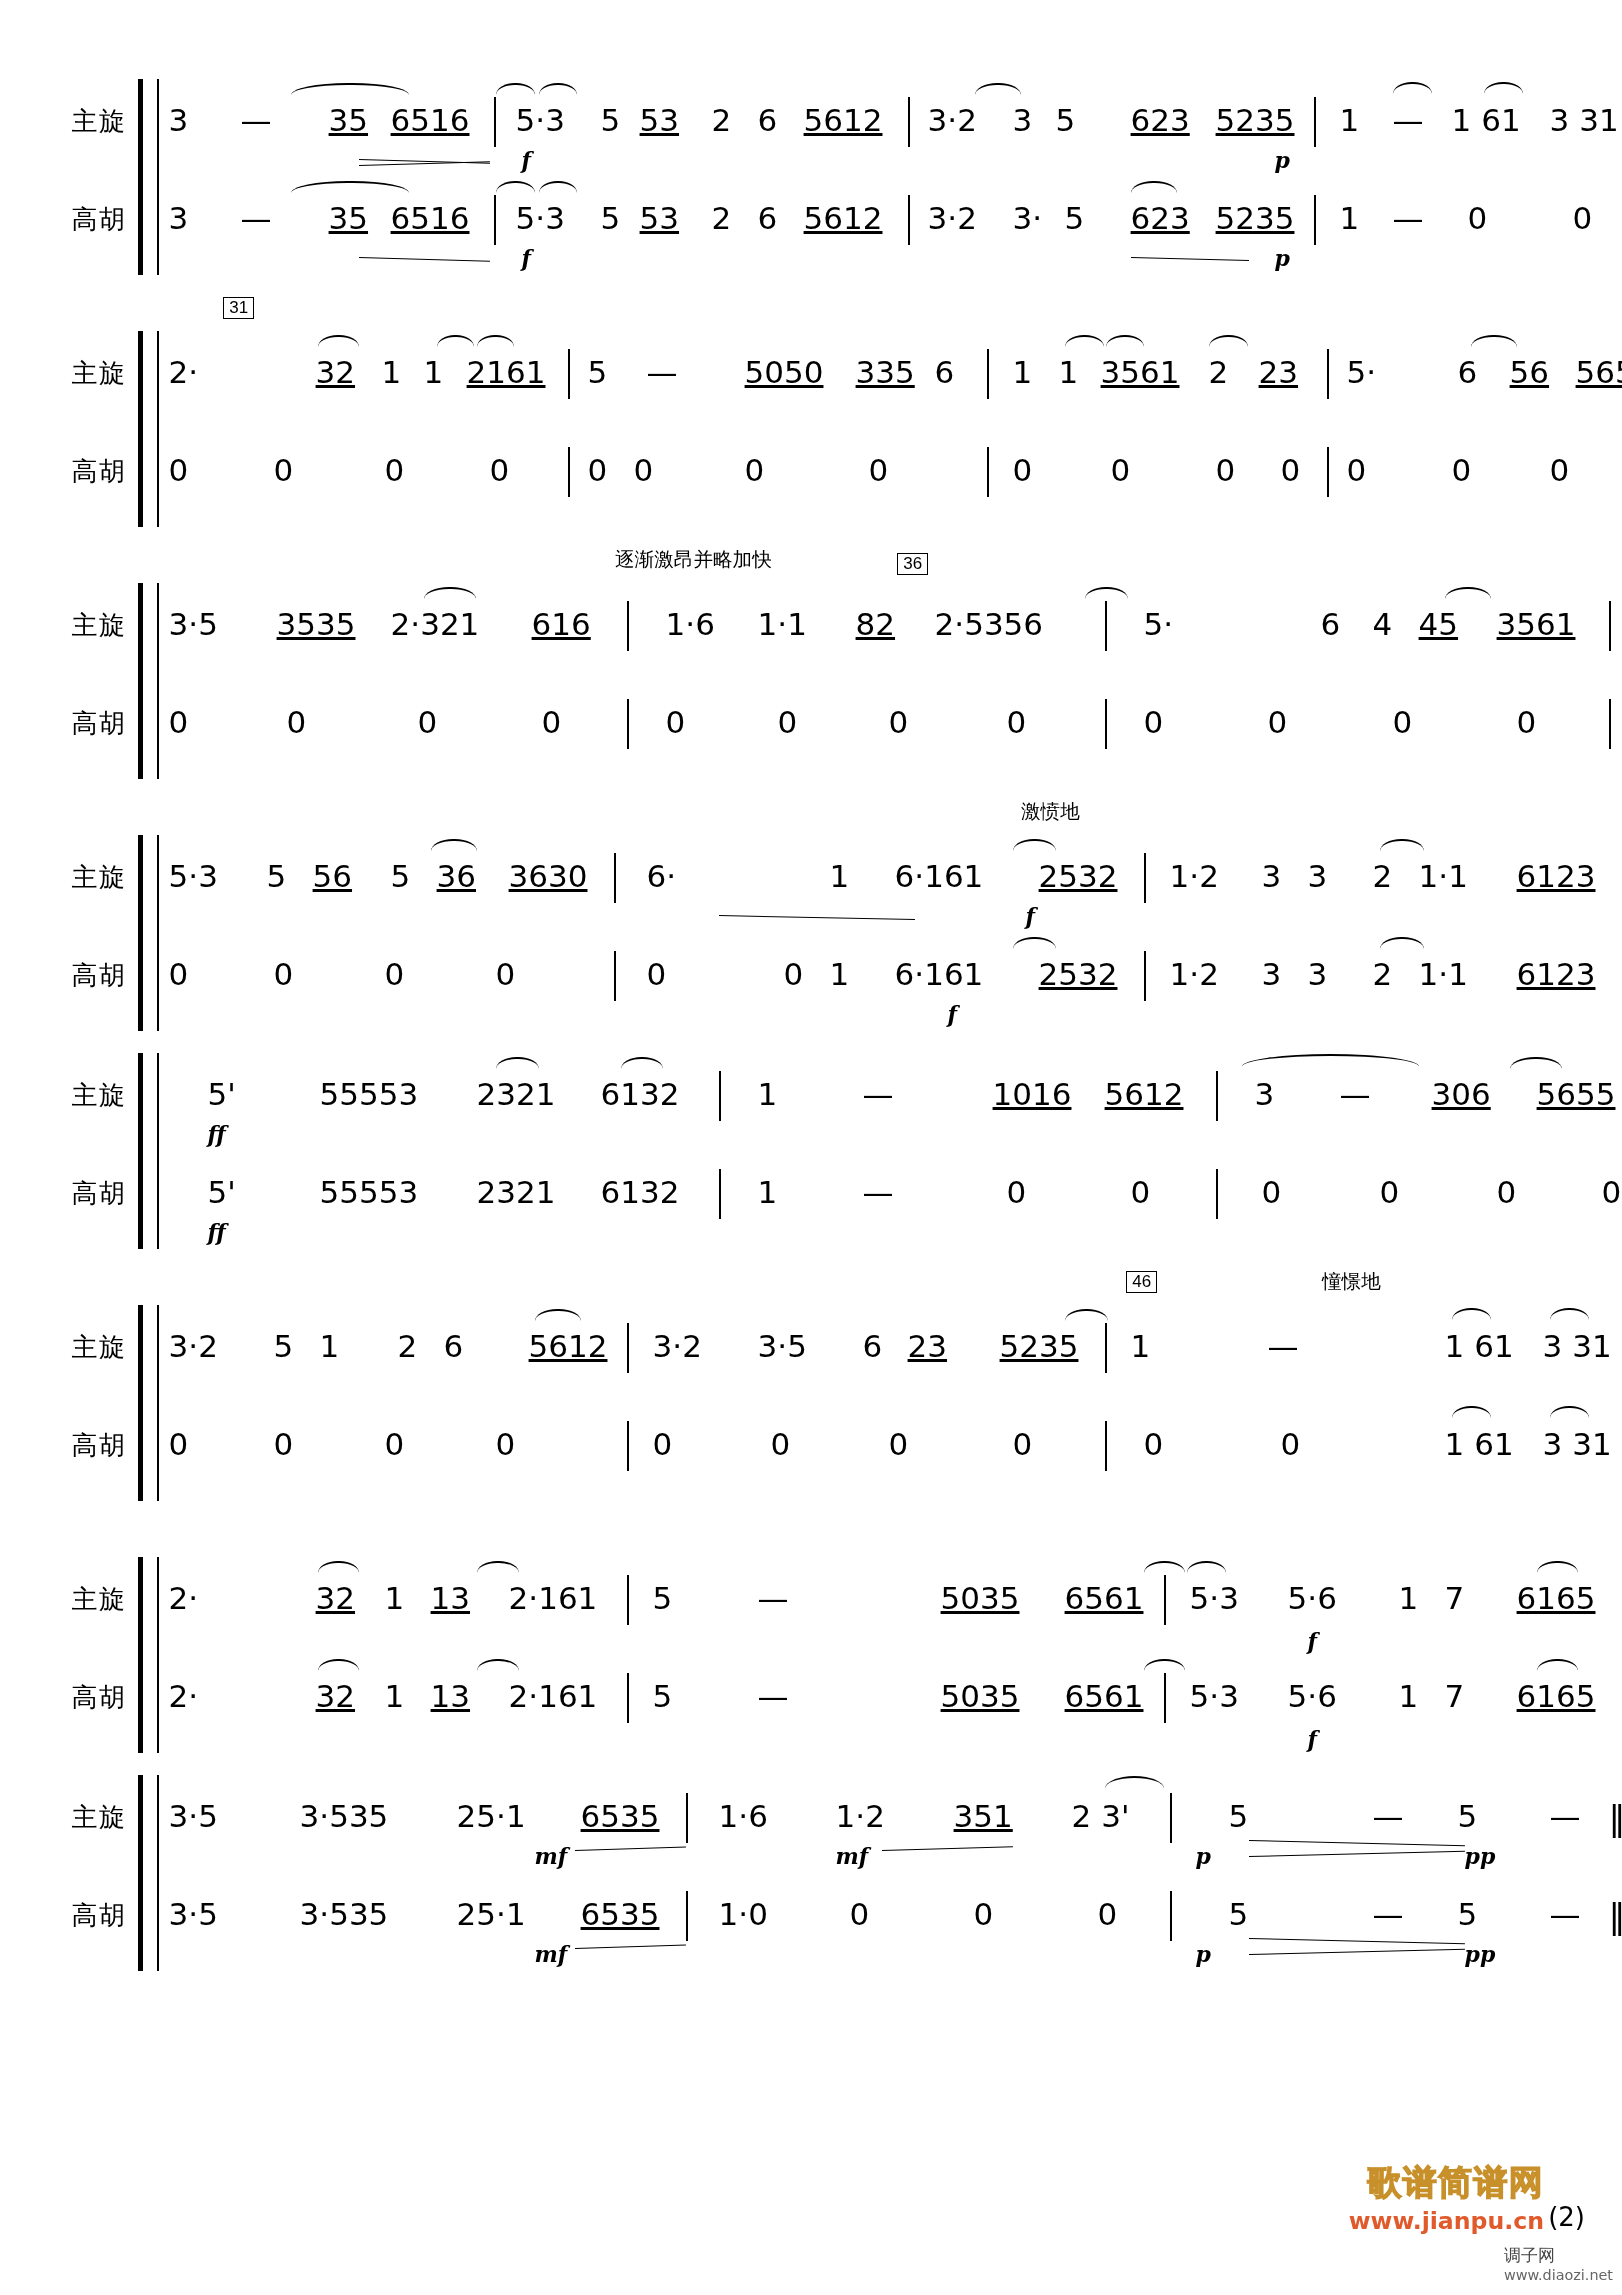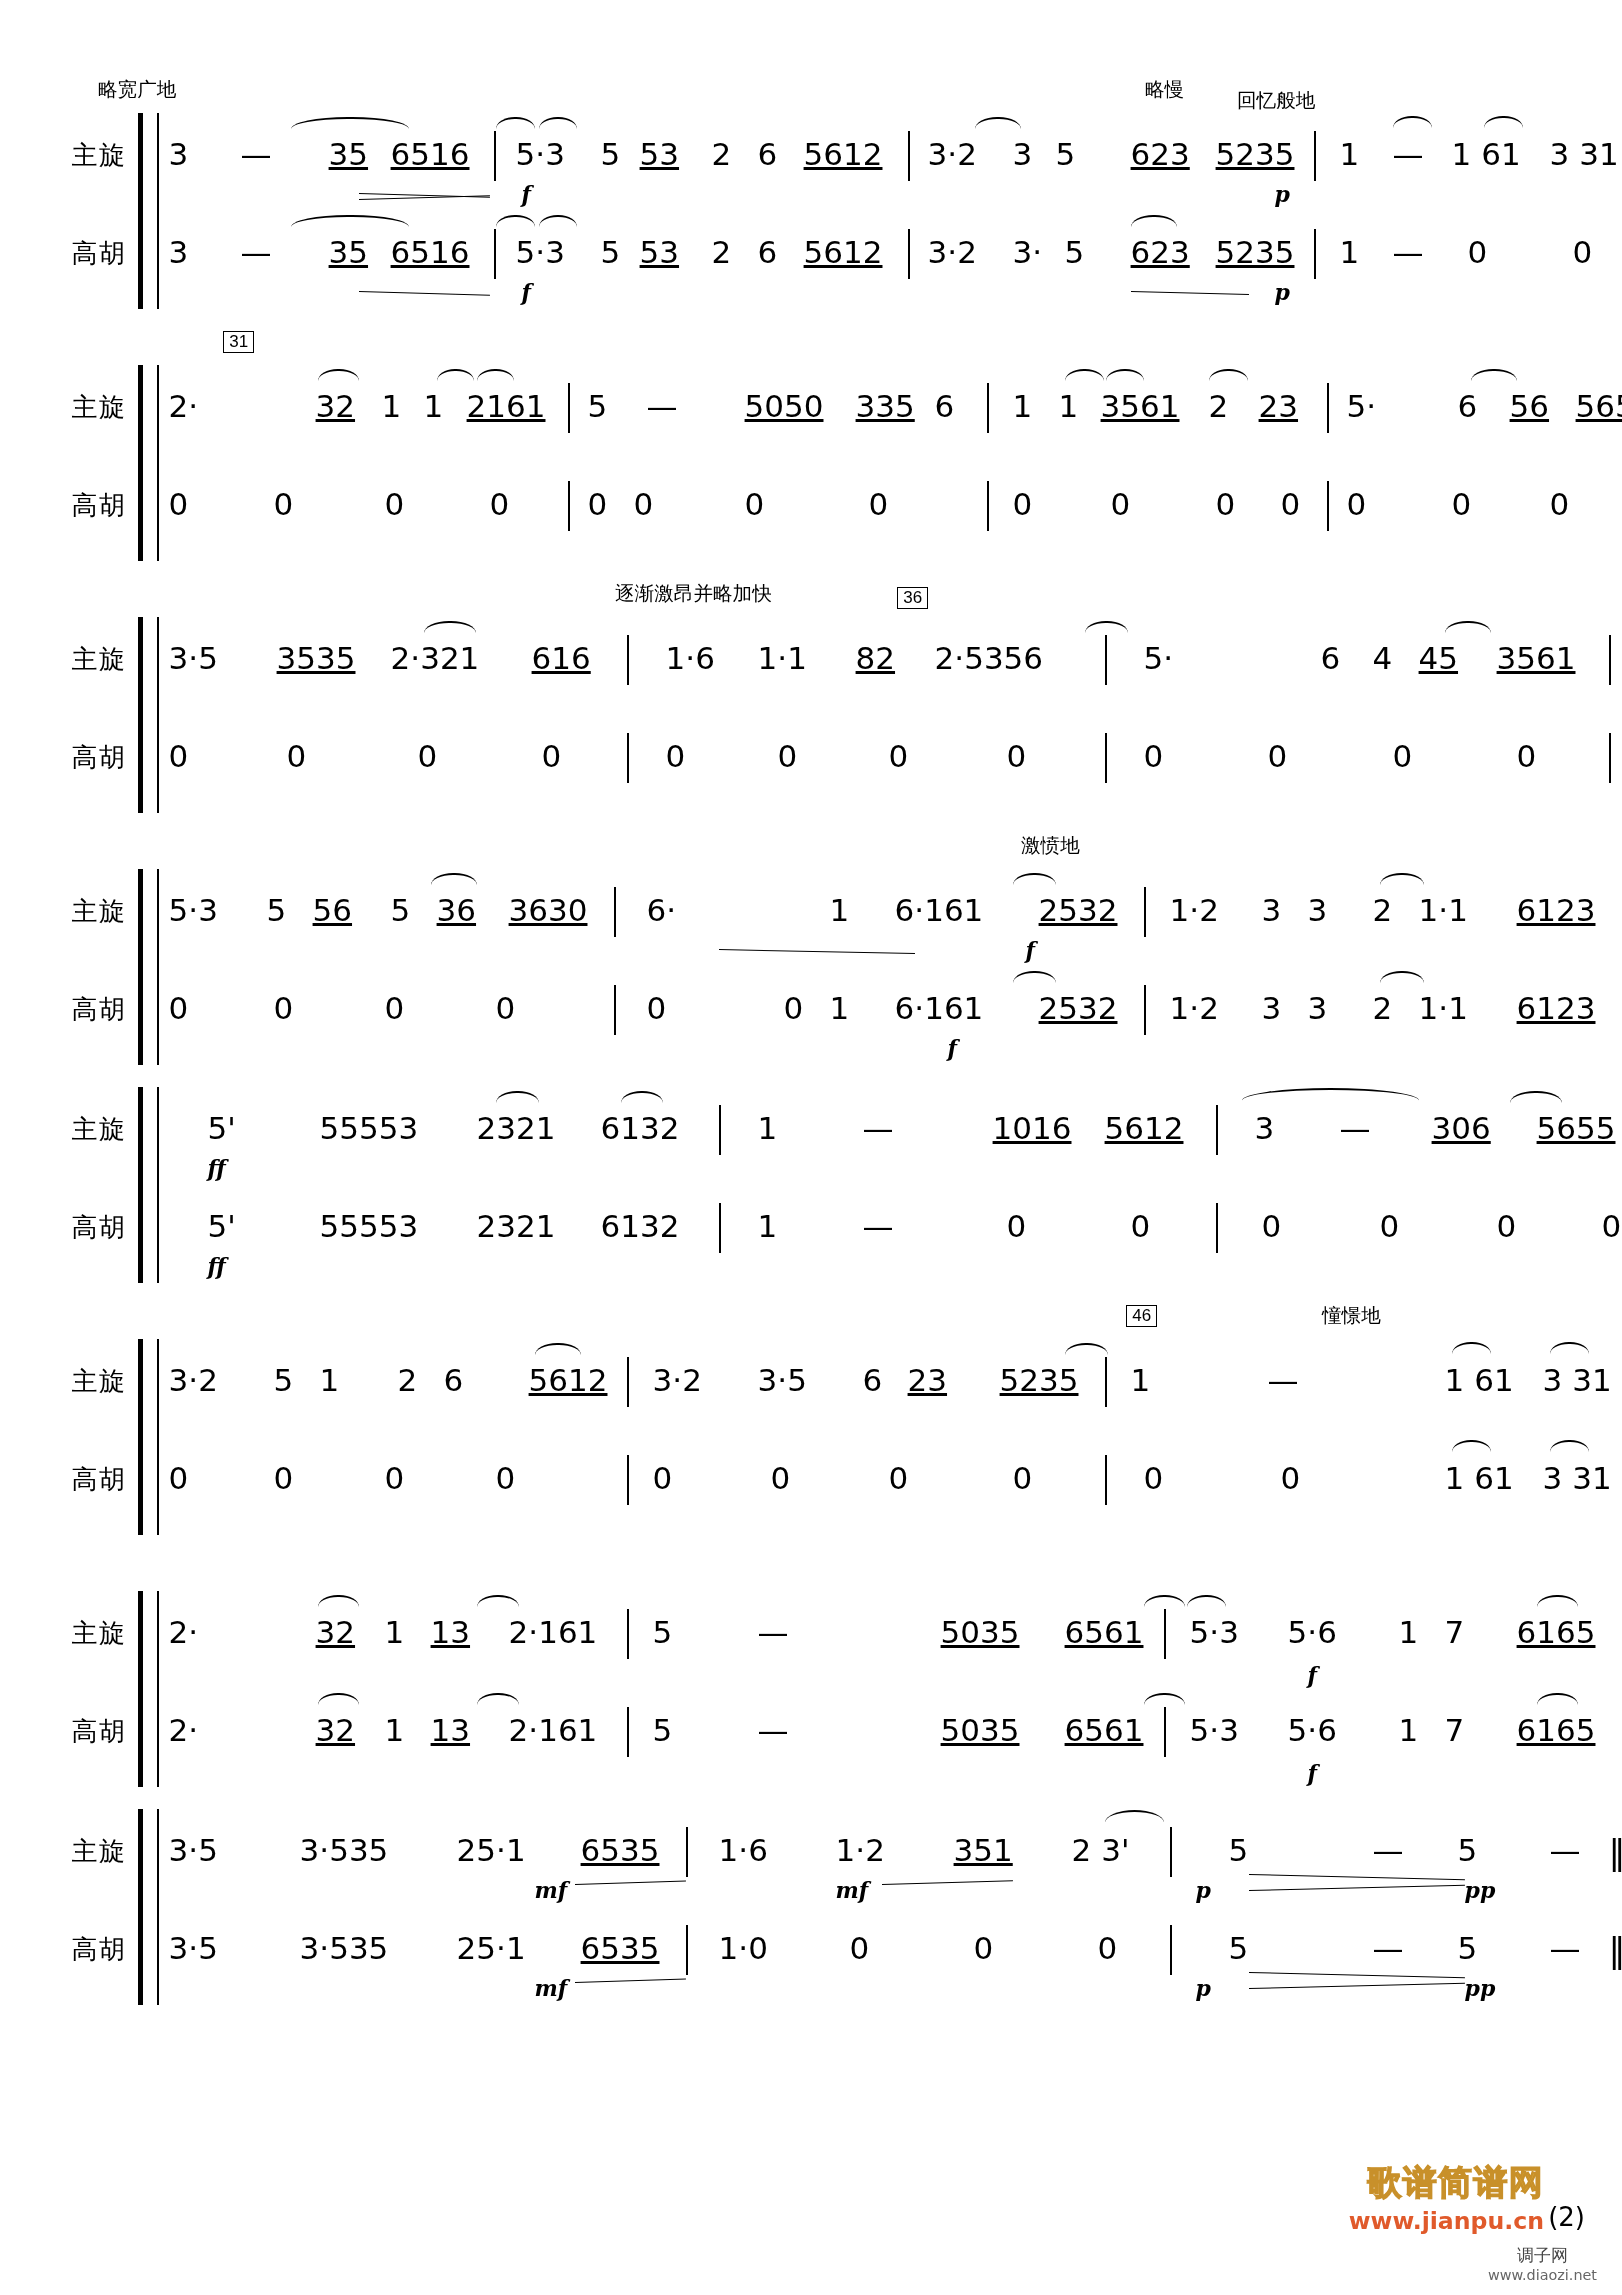--- a/index.html
+++ b/index.html
@@ -133,39 +133,34 @@
     margin-top:1.3px;
   }
   .page-num{
     position:absolute;
     right:38px;bottom:63px;
     font-size:26px;
     font-family:"DejaVu Sans", sans-serif;
   }
   .site-bottom{
     position:absolute;
-    right:26px;bottom:11.8px;
+    right:10px;bottom:11.8px;
     font-size:17px;
     color:#444;
     font-family:"DejaVu Sans", sans-serif;
-    text-align:center;
+    text-align:left;
   }
   .site-bottom .u{font-size:14.4px;color:#666;}
 </style>
 </head>
 <body>
 
 <div class="page">
 
   <div class="system">
-    <div class="sys-annots">
-      <span class="annot" style="left:39px;top:1.3px;">略宽广地</span>
-      <span class="annot" style="left:1086px;top:1.3px;">略慢</span>
-      <span class="annot" style="left:1178px;top:11.8px;">回忆般地</span>
-    </div>
     <div class="staves">
       <div class="stave">
         <div class="lbl">主旋</div>
         <div class="barline-left"></div>
         <div class="music">
           <div class="slur" style="left:122px;top:3.9px;width:118px;"></div>
           <div class="slur" style="left:327px;top:3.9px;width:39px;"></div>
           <div class="slur" style="left:370px;top:3.9px;width:38px;"></div>
           <div class="slur" style="left:806px;top:3.9px;width:46px;"></div>
           <div class="slur" style="left:1224px;top:2.6px;width:39px;"></div>

